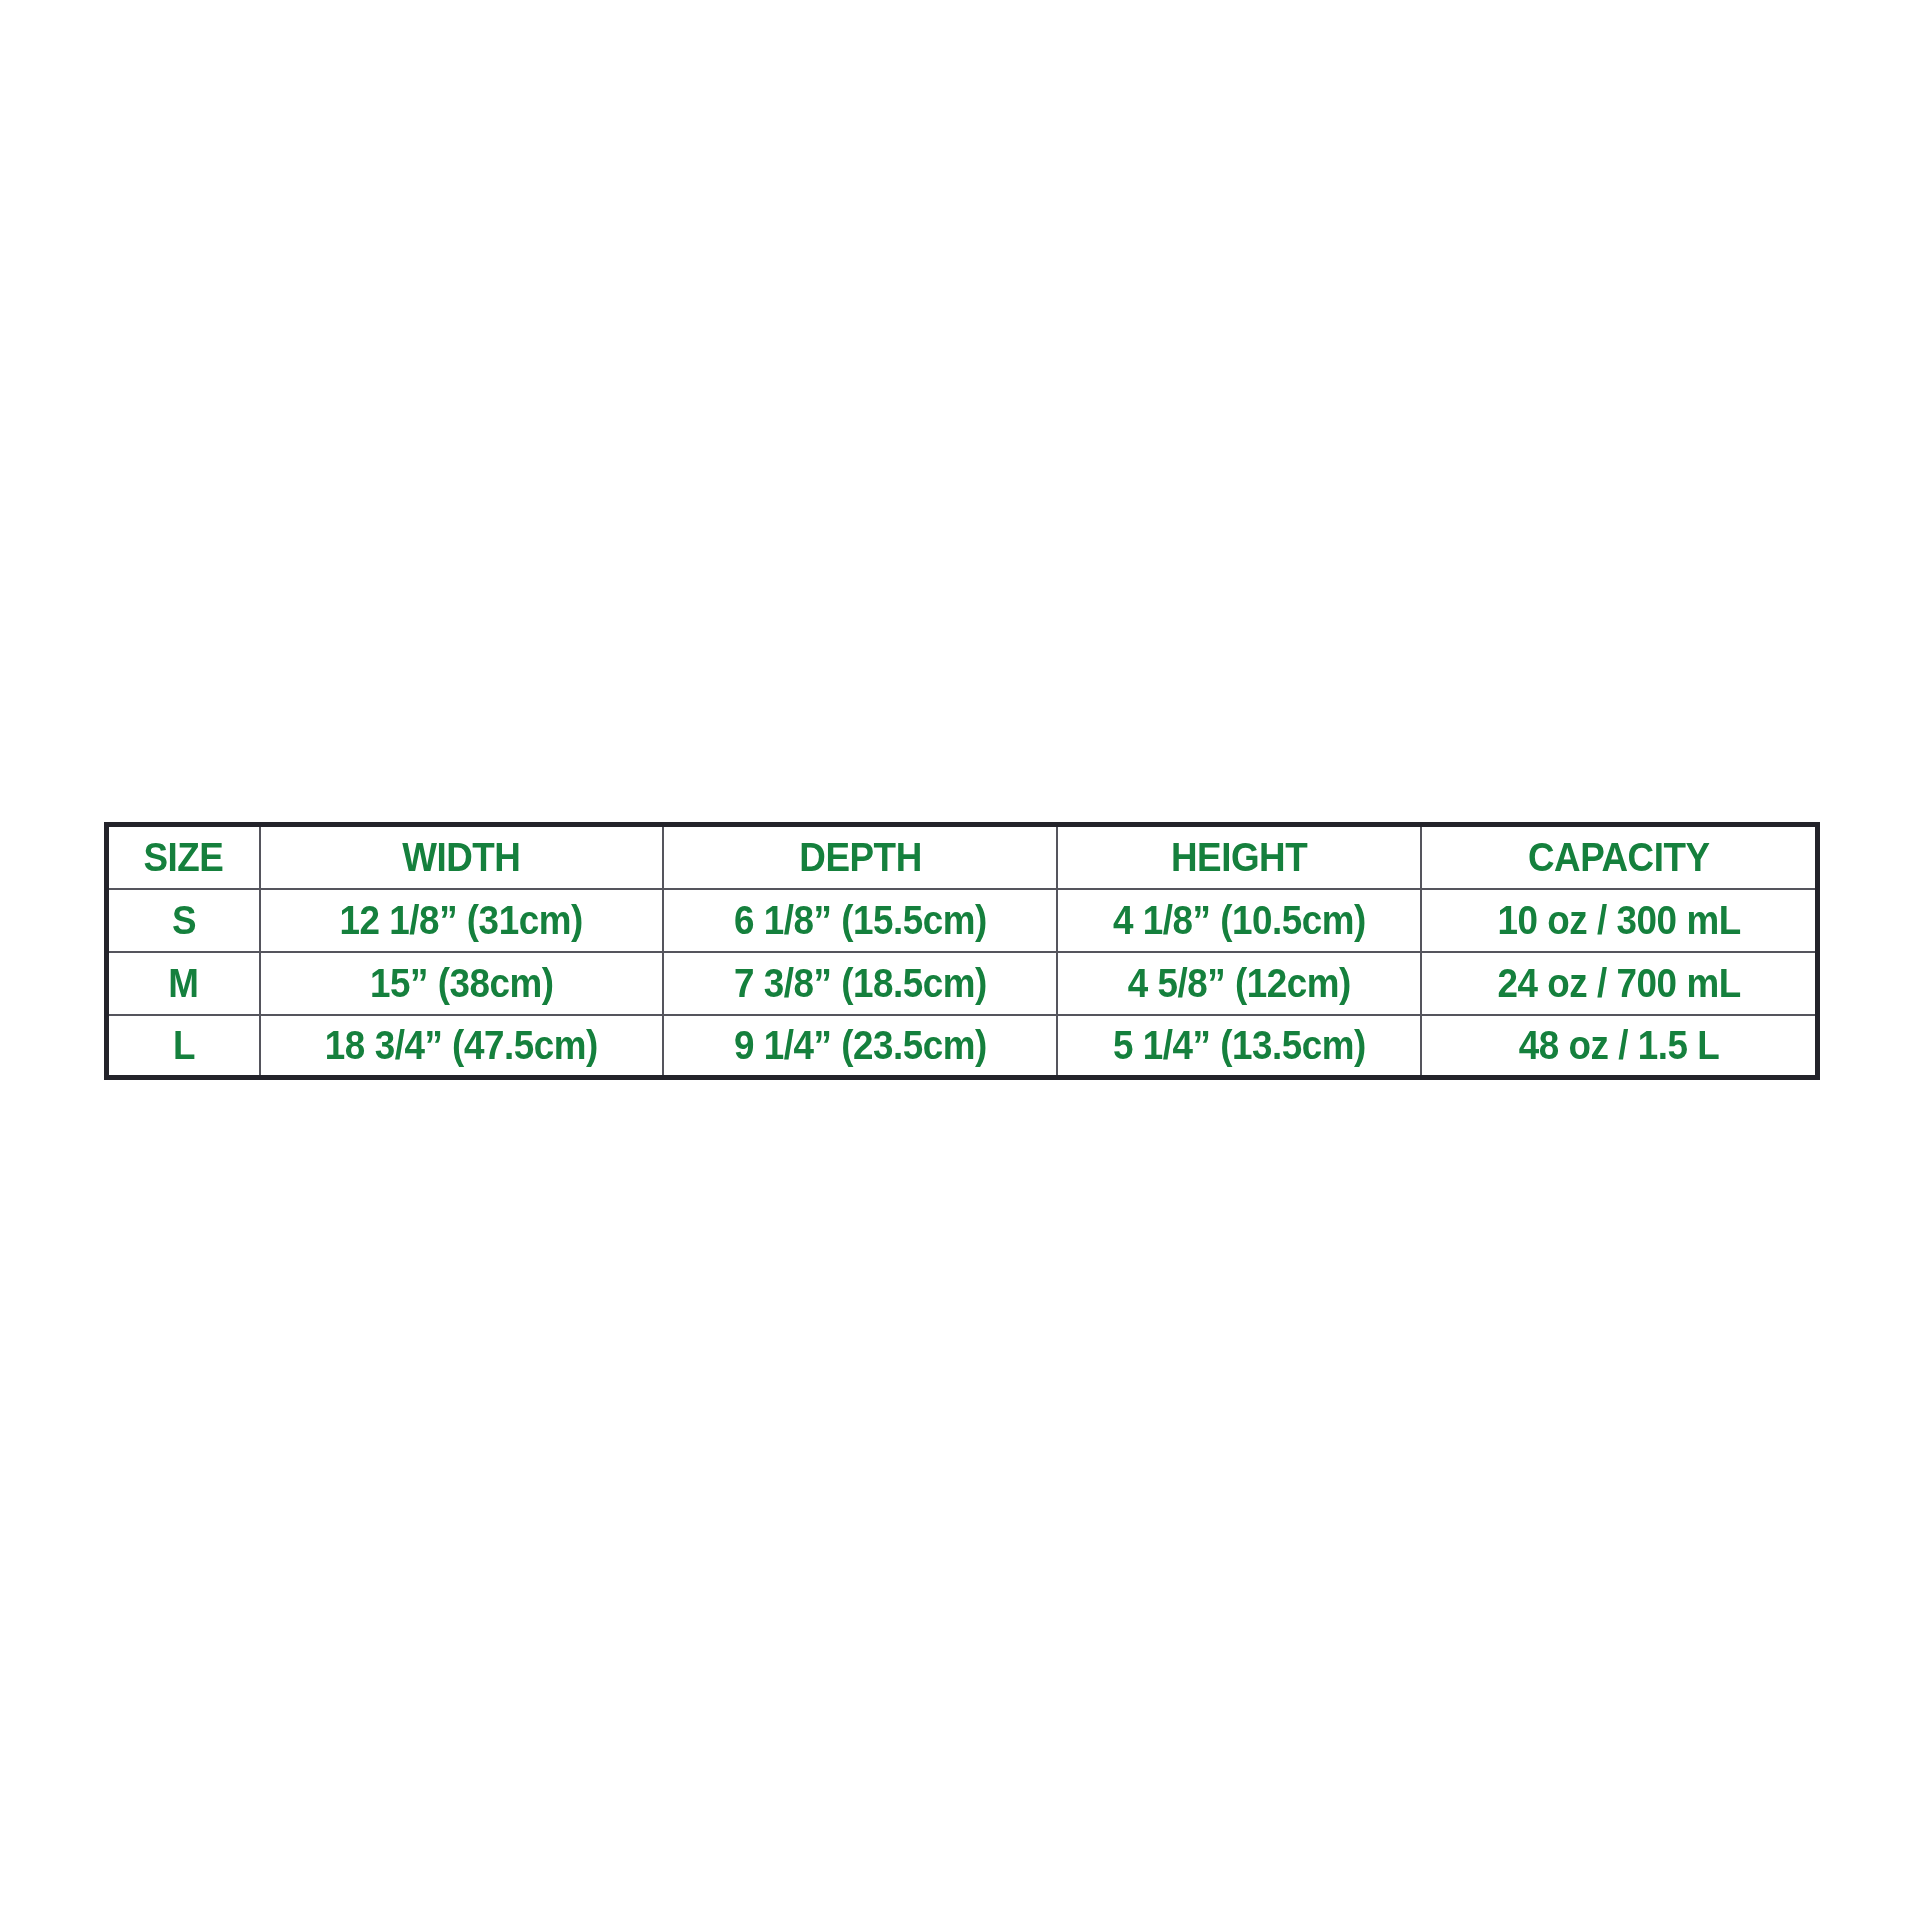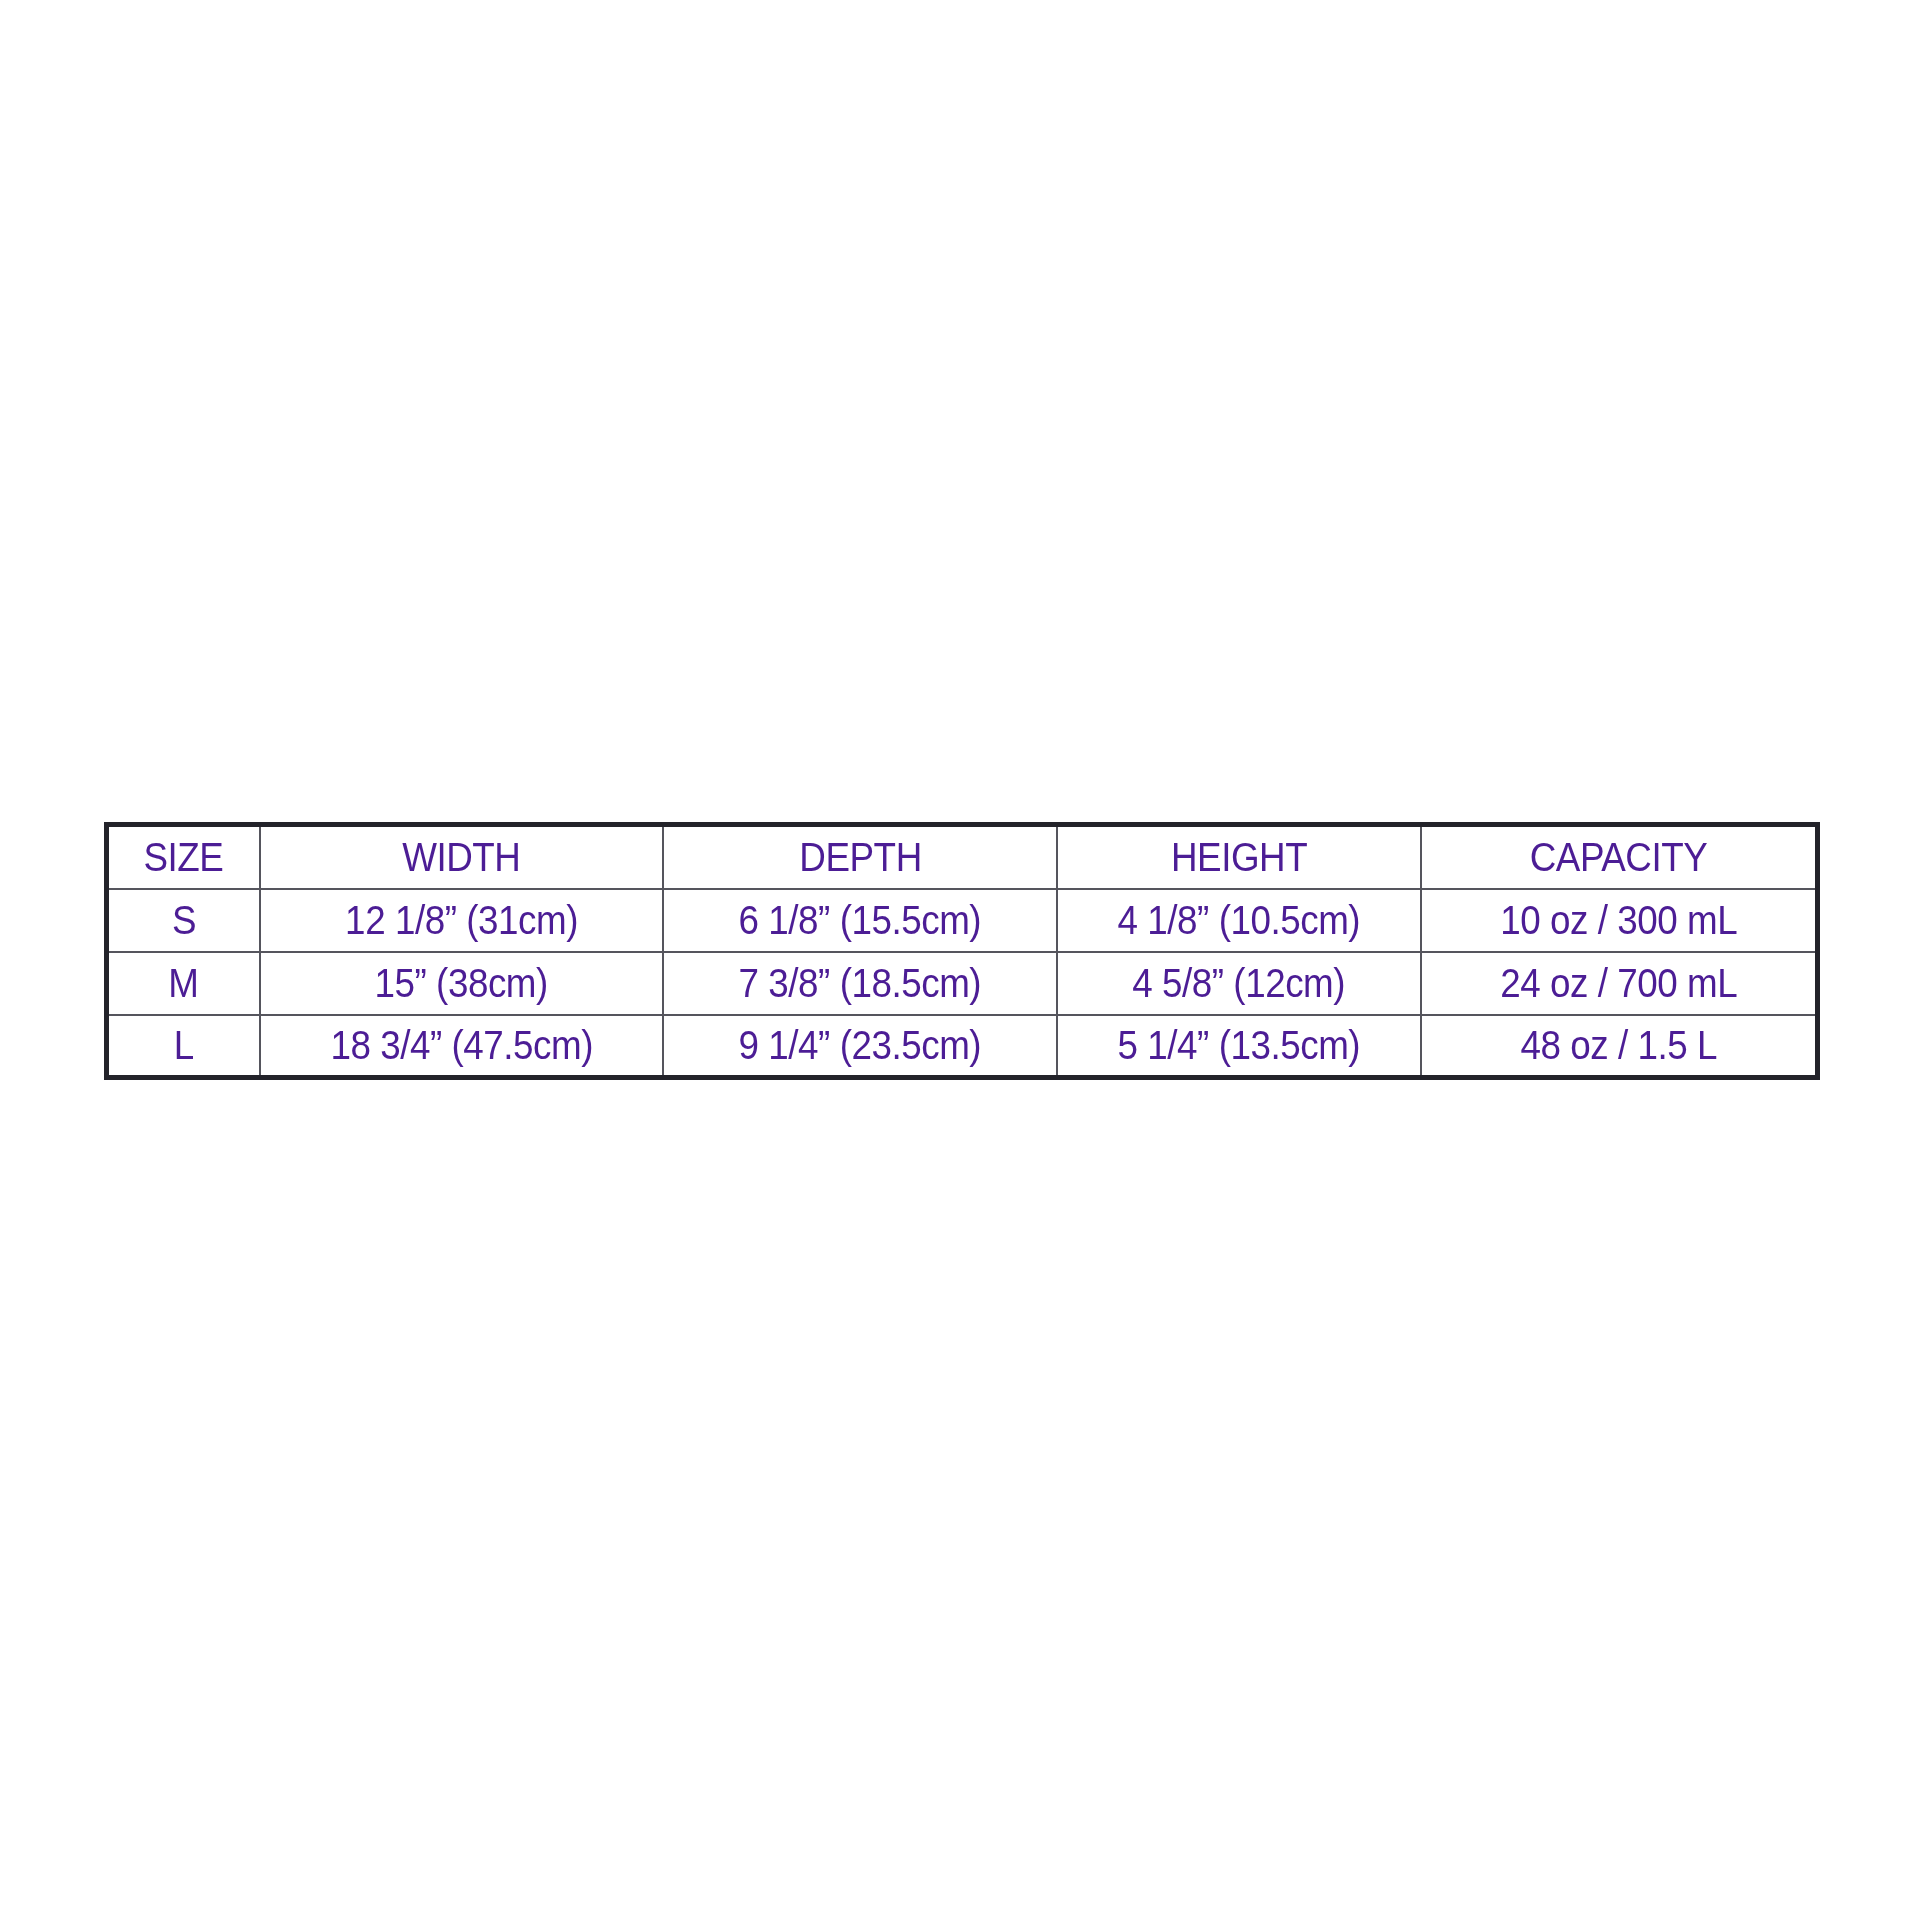--- a/index.html
+++ b/index.html
@@ -28,22 +28,22 @@
     background: #ffffff;
   }
   table.size-chart {
     border: 5px solid #23232a;
   }
   table.size-chart td, table.size-chart th {
     border: 2px solid #55555d;
     padding: 0;
     text-align: center;
     vertical-align: middle;
-    color: #4c1d95;
-    font-weight: 400;
+    color: #15803d;
+    font-weight: 700;
     font-size: 40px;
     line-height: 1;
     white-space: nowrap;
     overflow: hidden;
   }
   tr.hdr-row    { height: 64px; }
   tr.data-row   { height: 63px; }
   col.c-size    { width: 8.95%; }
   col.c-width   { width: 23.6%; }
   col.c-depth   { width: 23.0%; }

